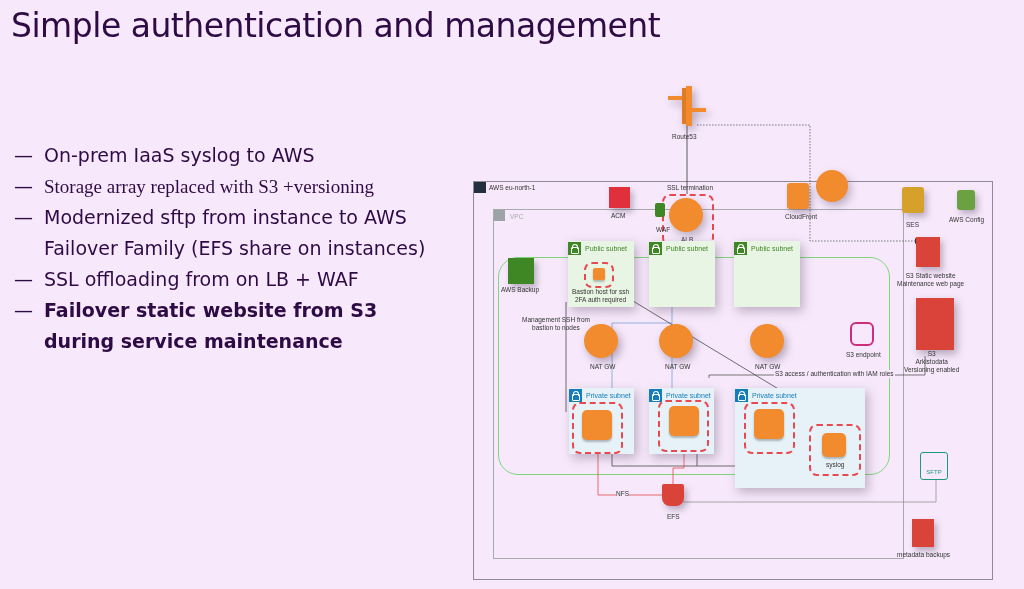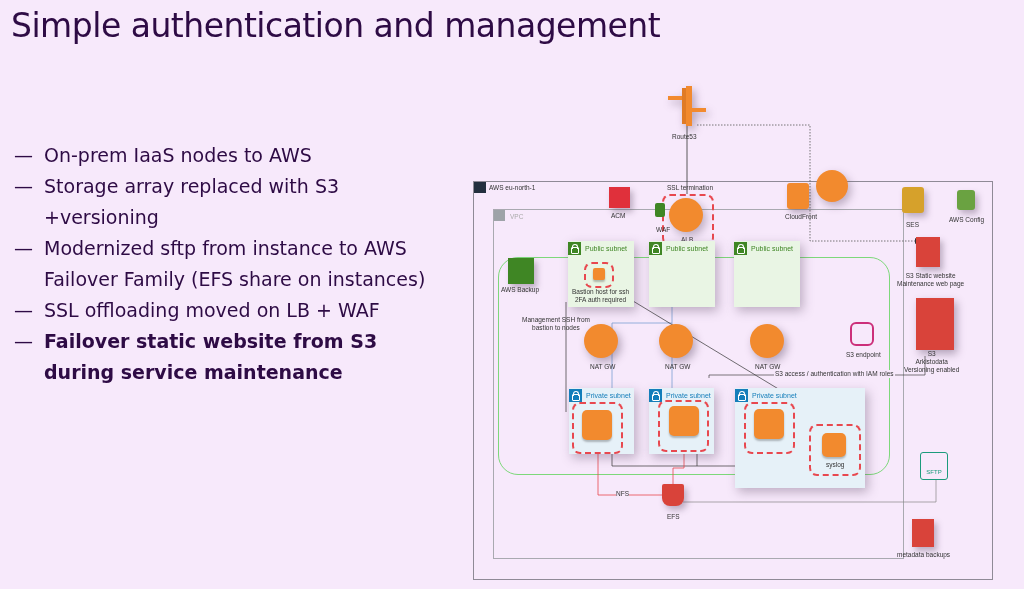--- a/index.html
+++ b/index.html
@@ -25,33 +25,33 @@
   .icon-shadow { filter: drop-shadow(3px 4px 4px rgba(80,60,90,0.4)); }
 </style>
 </head>
 <body>
 
 <div class="title">Simple authentication and management</div>
 
 <div class="bullets">
   <div class="bullet">
       <span class="dash">—</span>
-      <span class="txt">On-prem IaaS nodes to AWS</span>
-    </div>
-  <div class="bullet">
-      <span class="dash">—</span>
-      <span class="txt" style="width:330px;display:block;max-width:330px;">Storage array replaced with S3 +versioning</span>
+      <span class="txt">On-prem IaaS syslog to AWS</span>
+    </div>
+  <div class="bullet">
+      <span class="dash">—</span>
+      <span class="txt" style="width:330px;display:block;max-width:330px;font-family:Liberation Serif, serif;">Storage array replaced with S3 +versioning</span>
     </div>
   <div class="bullet">
       <span class="dash">—</span>
       <span class="txt" style="max-width:385px;">Modernized sftp from instance to AWS Failover Family (EFS share on instances)</span>
     </div>
   <div class="bullet">
       <span class="dash">—</span>
-      <span class="txt">SSL offloading moved on LB + WAF</span>
+      <span class="txt">SSL offloading from on LB + WAF</span>
     </div>
   <div class="bullet">
       <span class="dash">—</span>
       <span class="txt" style="max-width:380px;font-weight:bold;">Failover static website from S3 during service maintenance</span>
     </div>
 </div>
 
 <div class="diagram">
 
   <div class="box" style="left:473px;top:181px;width:518px;height:397px;border:1px solid #8f8a96;"></div>

